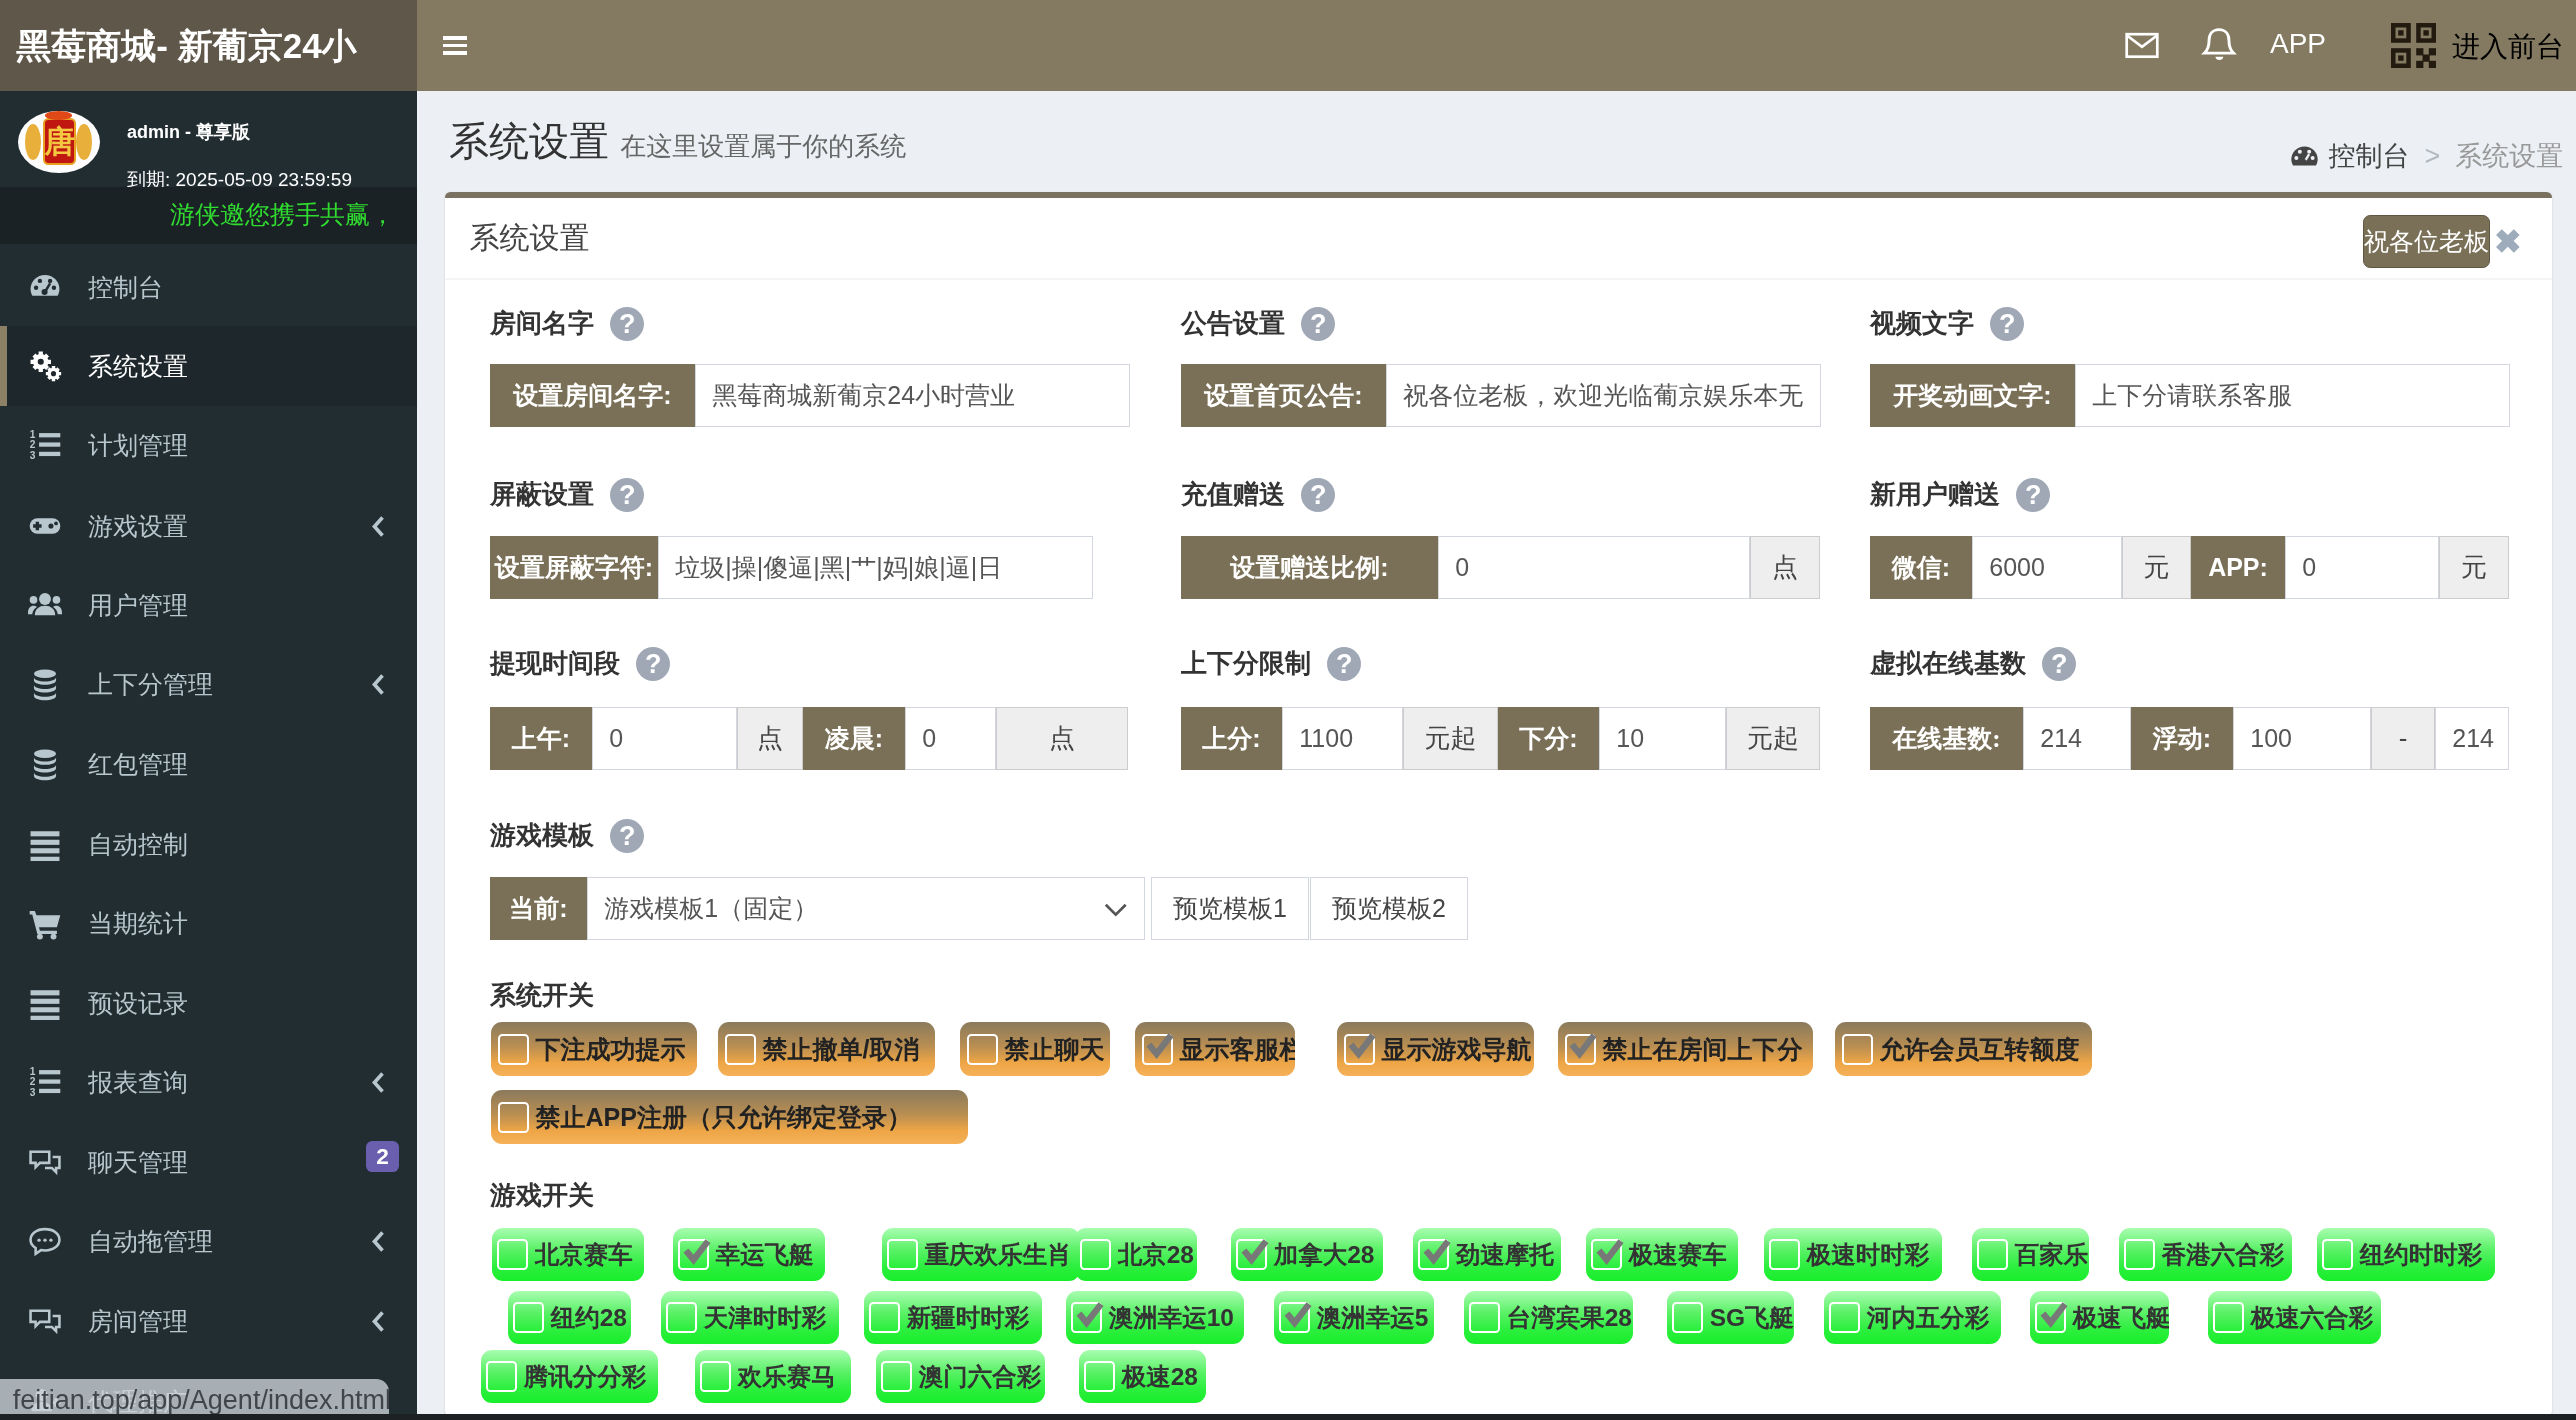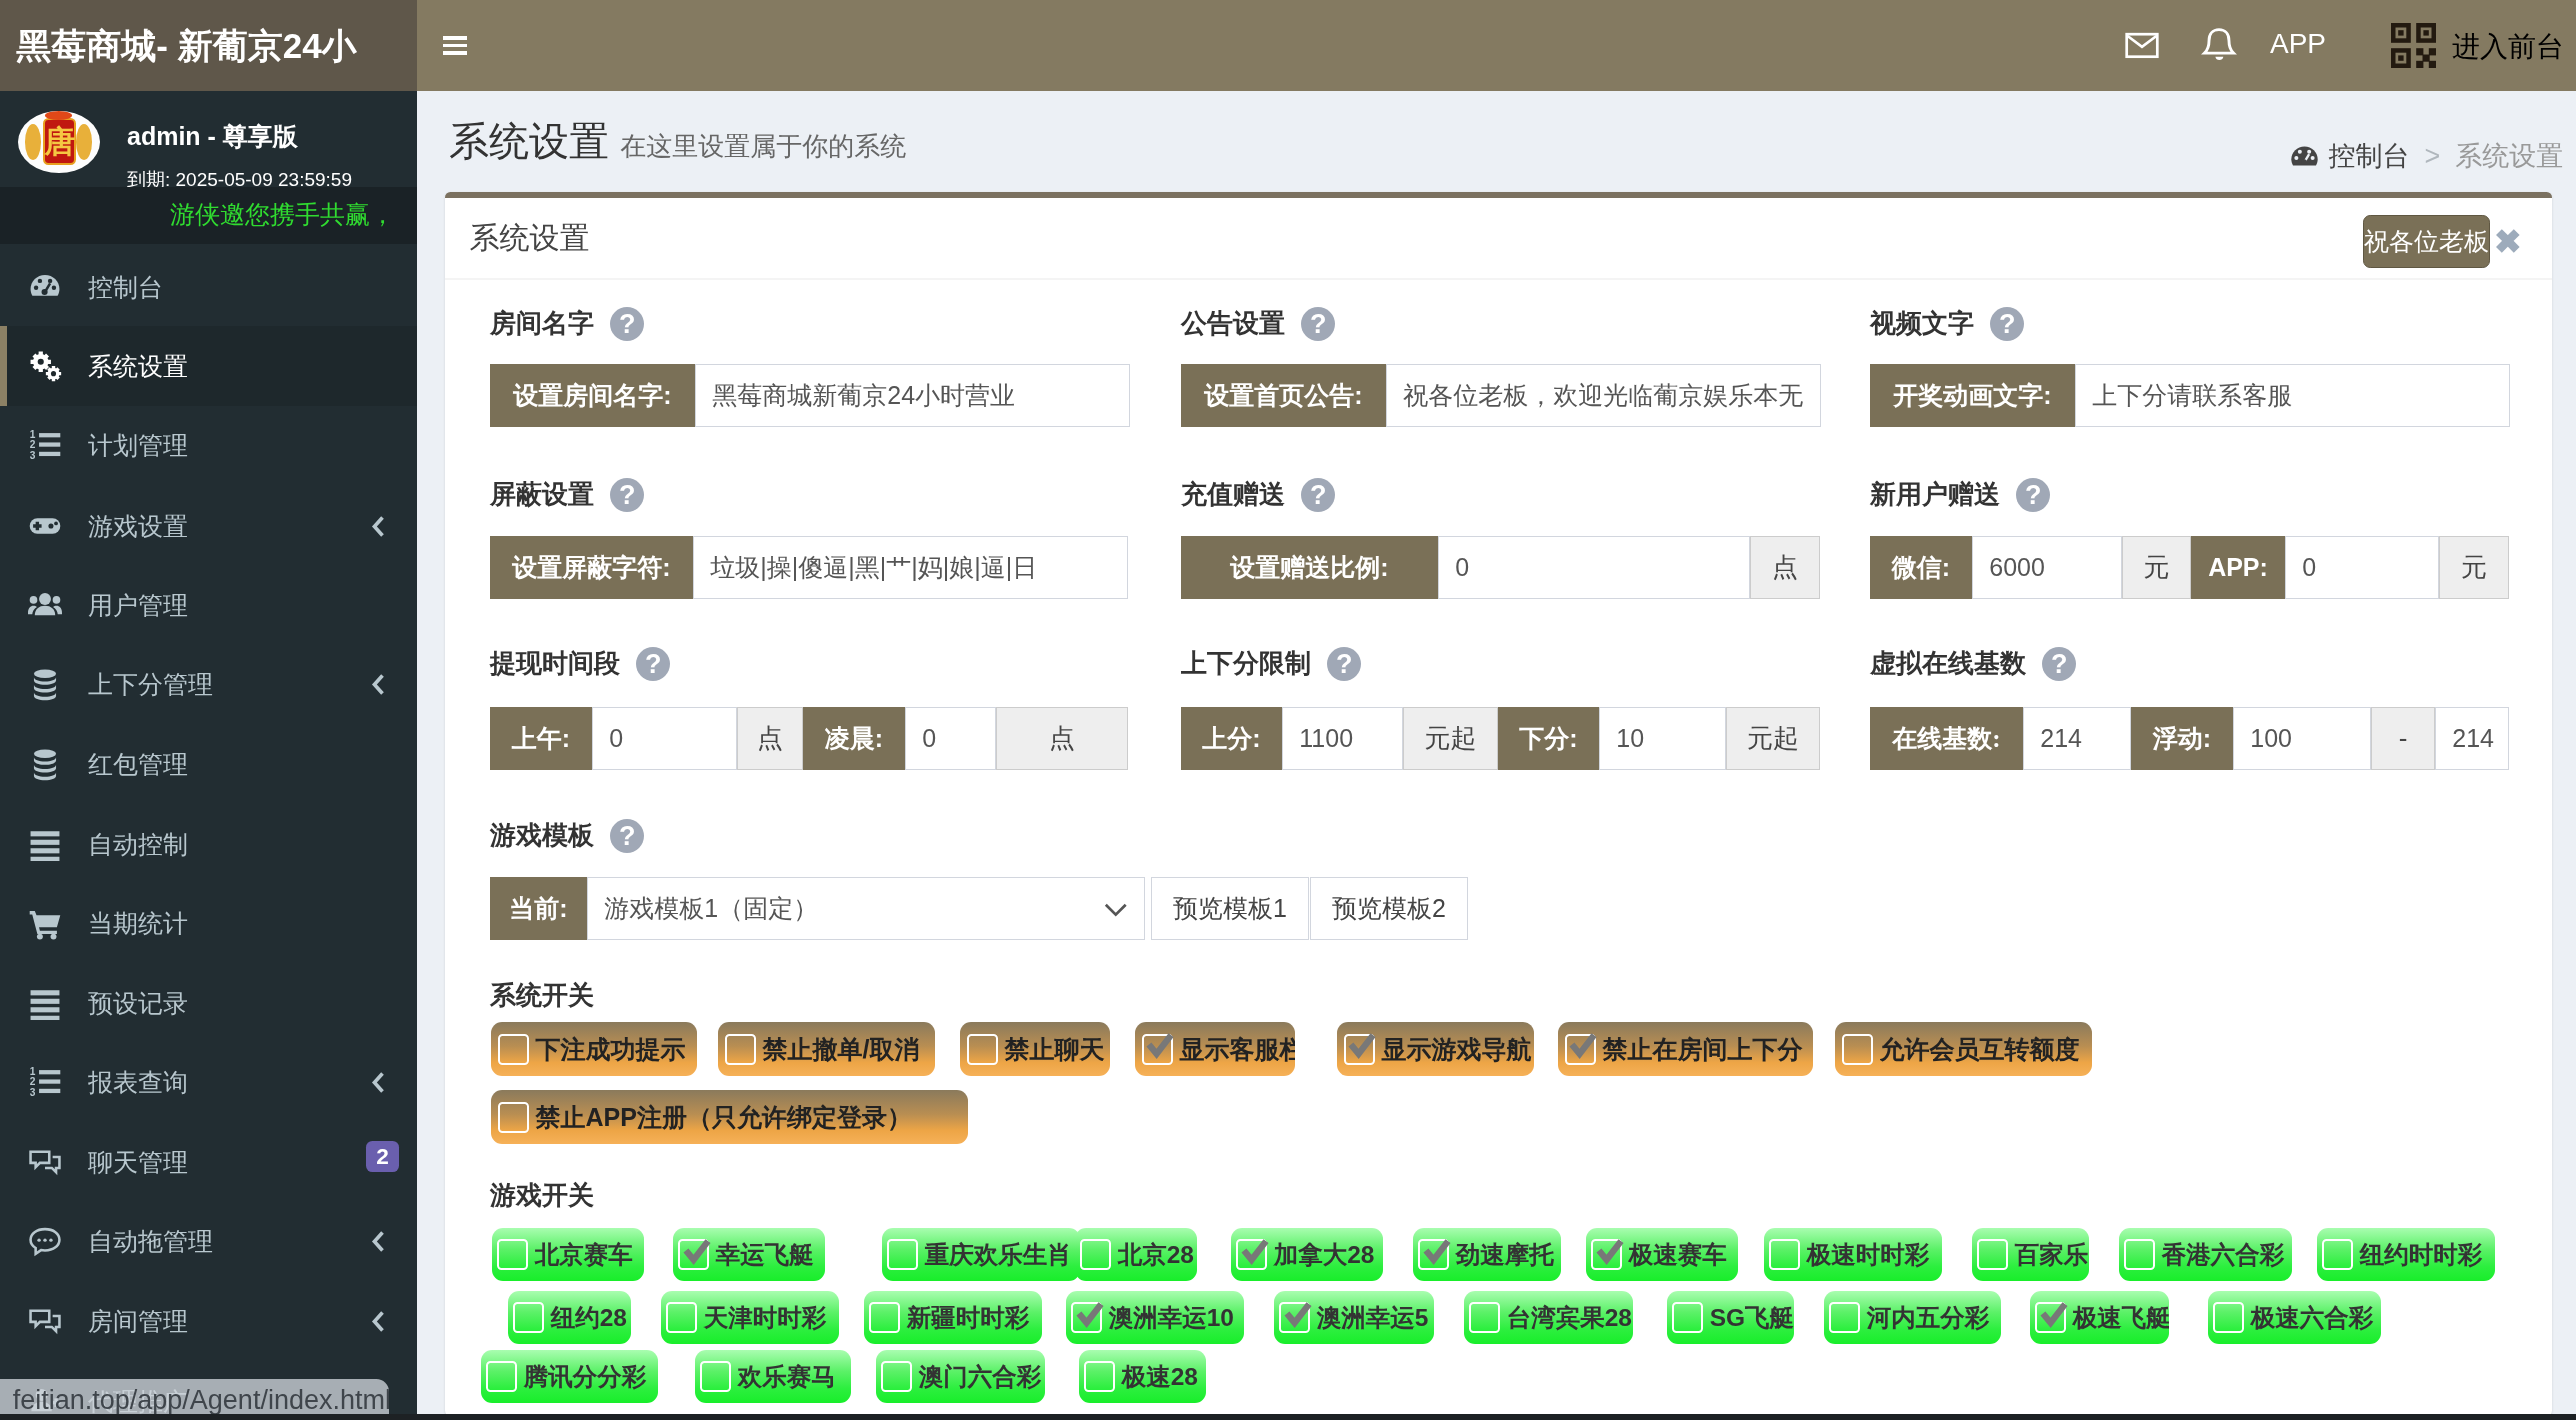--- a/index.html
+++ b/index.html
@@ -81,21 +81,21 @@
   <div class="abs" style="left:2035px;top:28px;font-size:28px;color:#000000;">进入前台</div>
 </div>
 <div id="sidebar" class="abs">
 
   <div class="abs" style="left:18px;top:20px;width:82px;height:62px;border-radius:50%;background:#fdfdfd;overflow:hidden;">
     <div class="abs" style="left:24.5px;top:7.2px;width:33px;height:47px;background:#c01810;border:2.7px solid #e8a020;border-radius:5.4px;color:#f5c842;font-size:31px;font-weight:bold;text-align:center;line-height:43px;">唐</div>
     <div class="abs" style="left:7.2px;top:12.7px;width:16.3px;height:36px;background:#e8b03a;border-radius:50%;"></div>
     <div class="abs" style="left:58px;top:12.7px;width:16.3px;height:36px;background:#e8b03a;border-radius:50%;"></div>
     <div class="abs" style="left:27px;top:0px;width:27px;height:9px;background:#e04818;border-radius:50%;"></div>
   </div>
-  <div class="abs" style="left:127px;top:29px;font-size:25px;font-weight:bold;color:#fff;white-space:nowrap;">admin - 尊享版</div>
+  <div class="abs" style="left:127px;top:29px;font-size:18px;font-weight:bold;color:#fff;white-space:nowrap;">admin - 尊享版</div>
   <div class="abs" style="left:127px;top:76px;font-size:19px;color:#fff;white-space:nowrap;">到期: 2025-05-09 23:59:59</div>
   <div class="abs" style="left:0;top:96px;width:417px;height:57px;background:#1a2226;overflow:hidden;">
     <div class="abs" style="left:170px;top:11px;font-size:25px;color:#30dc30;white-space:nowrap;">游侠邀您携手共赢，</div>
   </div>
   <div id="menu" class="abs" style="left:0;top:153px;width:417px;height:1177px;overflow:hidden;">
     <div class="menu-item" style="top:2.7px;">
         <svg class="mi-ico" viewBox="0 0 40 40">
           <path fill="currentColor" d="M20 7C10.6 7 3 14.4 3 23.5c0 2.9.8 5.6 2.2 8h29.6c1.4-2.4 2.2-5.1 2.2-8C37 14.4 29.4 7 20 7z"></path>
           <circle cx="9.5" cy="22" r="2.6" fill="#222d32"></circle>
           <circle cx="14" cy="14" r="2.6" fill="#222d32"></circle>
@@ -321,21 +321,21 @@
   <div class="ig" style="left:764px;top:273px;">
       <div class="ad" style="width:205px;">设置首页公告:</div>
       <div class="fi" style="width:435px;">祝各位老板，欢迎光临葡京娱乐本无</div>
     </div>
   <div class="ig" style="left:1453px;top:273px;">
       <div class="ad" style="width:205px;">开奖动画文字:</div>
       <div class="fi" style="width:435px;">上下分请联系客服</div>
     </div>
 
   <div class="ig" style="left:73px;top:445px;">
-      <div class="ad" style="width:203px;">设置屏蔽字符:</div>
+      <div class="ad" style="width:168px;">设置屏蔽字符:</div>
       <div class="fi" style="width:435px;">垃圾|操|傻逼|黑|艹|妈|娘|逼|日</div>
     </div>
   <div class="ig" style="left:764px;top:445px;">
       <div class="ad" style="width:257px;">设置赠送比例:</div>
       <div class="fi" style="width:312px;">0</div>
       <div class="su" style="width:70px;">点</div>
     </div>
   <div class="ig" style="left:1453px;top:445px;">
       <div class="ad" style="width:102px;">微信:</div>
       <div class="fi" style="width:150px;">6000</div>

